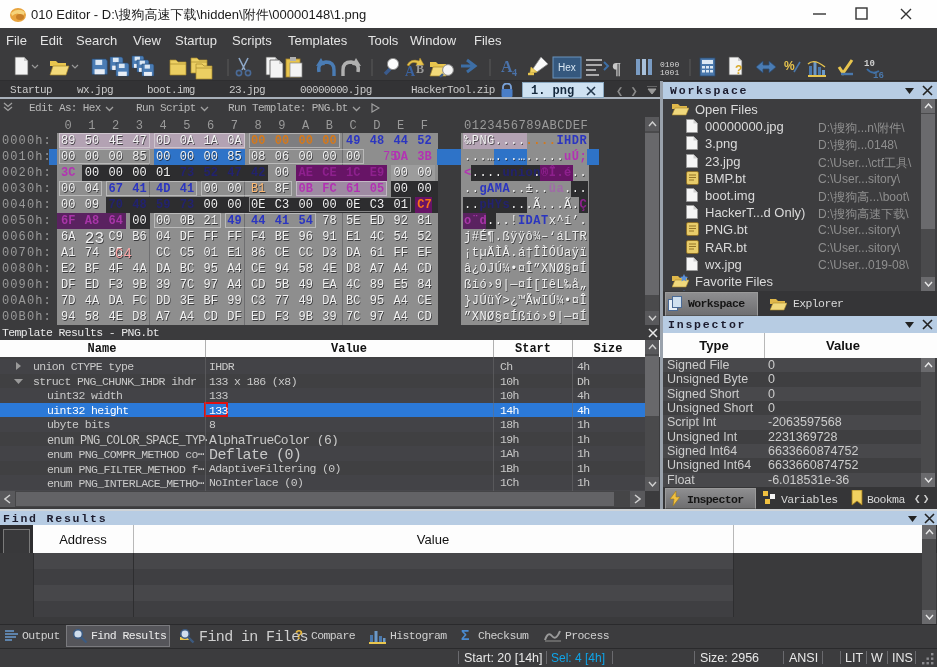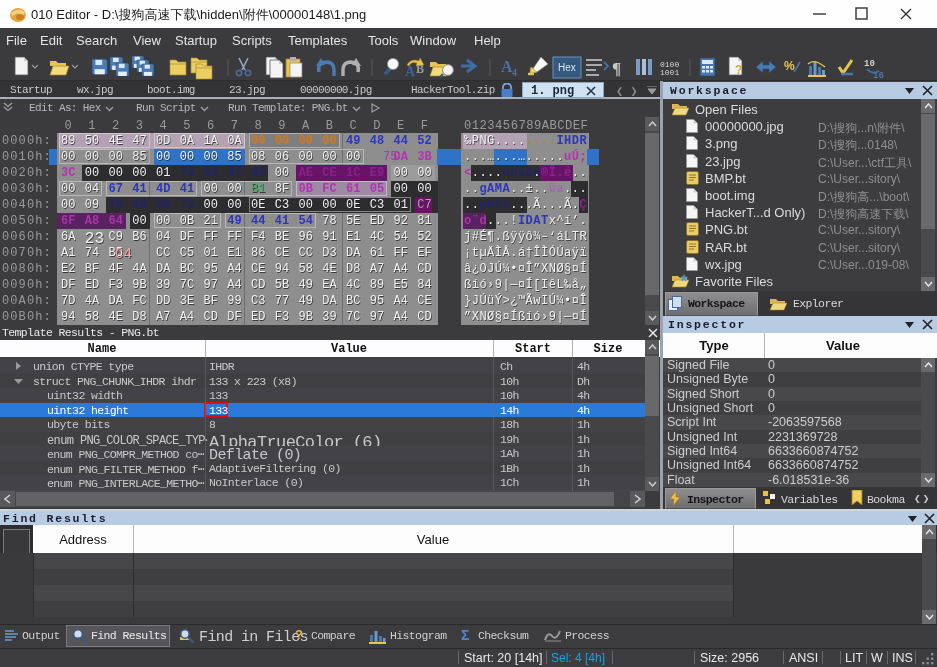--- a/index.html
+++ b/index.html
@@ -23,21 +23,21 @@
 <div class="abs" style="left:0;top:28px;width:937px;height:25px;background:#3b3b3d"></div>
 <div class="abs" style="left:6px;top:33px;font-size:13px;color:#e4e4e4">File</div>
 <div class="abs" style="left:40px;top:33px;font-size:13px;color:#e4e4e4">Edit</div>
 <div class="abs" style="left:76px;top:33px;font-size:13px;color:#e4e4e4">Search</div>
 <div class="abs" style="left:133px;top:33px;font-size:13px;color:#e4e4e4">View</div>
 <div class="abs" style="left:175px;top:33px;font-size:13px;color:#e4e4e4">Startup</div>
 <div class="abs" style="left:232px;top:33px;font-size:13px;color:#e4e4e4">Scripts</div>
 <div class="abs" style="left:288px;top:33px;font-size:13px;color:#e4e4e4">Templates</div>
 <div class="abs" style="left:368px;top:33px;font-size:13px;color:#e4e4e4">Tools</div>
 <div class="abs" style="left:410px;top:33px;font-size:13px;color:#e4e4e4">Window</div>
-<div class="abs" style="left:474px;top:33px;font-size:13px;color:#e4e4e4">Help</div>
+<div class="abs" style="left:474px;top:33px;font-size:13px;color:#e4e4e4">Files</div>
 <div class="abs" style="left:0;top:53px;width:937px;height:28px;background:#3b3b3d;border-bottom:1px solid #2e2e30"></div>
 <svg class="abs" style="left:0;top:54px" width="937" height="27" viewBox="0 0 937 27">
 <g transform="translate(15,3) scale(1.0)">
       <path d="M0 0 h9 l4 4 v14 h-13 z" fill="#f4f4f4" stroke="#555" stroke-width="0.8"></path>
       <path d="M9 0 l4 4 h-4 z" fill="#ccc"></path>
     </g>
 <path d="M32 11 l3 3 l3 -3" stroke="#999" stroke-width="1.2" fill="none"></path>
 <g transform="translate(50,5)">
       <path d="M0 2 h6 l2 2 h8 v3 h-16 z" fill="#e8c54e"></path>
       <path d="M0 16 l3 -9 h16 l-3 9 z" fill="#f3da7a" stroke="#a8862c" stroke-width="0.7"></path>
@@ -349,21 +349,21 @@
 <div class="abs mono" style="left:417.2px;top:166px;font-size:12px;color:#f2f2f2;text-shadow:0.8px 0.8px 0 rgba(30,30,32,0.75)">00</div>
 <div class="abs mono" style="left:2px;top:182px;font-size:12px;color:#9a9a9a;letter-spacing:1.1px">0030h:</div>
 <div class="abs mono" style="left:61.0px;top:182px;font-size:12px;color:#f2f2f2;text-shadow:0.8px 0.8px 0 rgba(30,30,32,0.75)">00</div>
 <div class="abs mono" style="left:84.8px;top:182px;font-size:12px;color:#f2f2f2;text-shadow:0.8px 0.8px 0 rgba(30,30,32,0.75)">04</div>
 <div class="abs mono" style="left:108.5px;top:182px;font-size:12px;color:#2b35c0;font-weight:bold">67</div>
 <div class="abs mono" style="left:132.2px;top:182px;font-size:12px;color:#2b35c0;font-weight:bold">41</div>
 <div class="abs mono" style="left:156.0px;top:182px;font-size:12px;color:#2b35c0;font-weight:bold">4D</div>
 <div class="abs mono" style="left:179.8px;top:182px;font-size:12px;color:#2b35c0;font-weight:bold">41</div>
 <div class="abs mono" style="left:203.5px;top:182px;font-size:12px;color:#f2f2f2;text-shadow:0.8px 0.8px 0 rgba(30,30,32,0.75)">00</div>
 <div class="abs mono" style="left:227.2px;top:182px;font-size:12px;color:#f2f2f2;text-shadow:0.8px 0.8px 0 rgba(30,30,32,0.75)">00</div>
-<div class="abs mono" style="left:251.0px;top:182px;font-size:12px;color:#22c55e;text-shadow:0.8px 0.8px 0 rgba(30,30,32,0.75)">B1</div>
+<div class="abs mono" style="left:251.0px;top:182px;font-size:12px;color:#fdba74;text-shadow:0.8px 0.8px 0 rgba(30,30,32,0.75)">B1</div>
 <div class="abs mono" style="left:274.8px;top:182px;font-size:12px;color:#f2f2f2;text-shadow:0.8px 0.8px 0 rgba(30,30,32,0.75)">8F</div>
 <div class="abs mono" style="left:298.5px;top:182px;font-size:12px;color:#b332b3;font-weight:bold">0B</div>
 <div class="abs mono" style="left:322.2px;top:182px;font-size:12px;color:#b332b3;font-weight:bold">FC</div>
 <div class="abs mono" style="left:346.0px;top:182px;font-size:12px;color:#b332b3;font-weight:bold">61</div>
 <div class="abs mono" style="left:369.8px;top:182px;font-size:12px;color:#b332b3;font-weight:bold">05</div>
 <div class="abs mono" style="left:393.5px;top:182px;font-size:12px;color:#f2f2f2;text-shadow:0.8px 0.8px 0 rgba(30,30,32,0.75)">00</div>
 <div class="abs mono" style="left:417.2px;top:182px;font-size:12px;color:#f2f2f2;text-shadow:0.8px 0.8px 0 rgba(30,30,32,0.75)">00</div>
 <div class="abs mono" style="left:2px;top:198px;font-size:12px;color:#9a9a9a;letter-spacing:1.1px">0040h:</div>
 <div class="abs mono" style="left:61.0px;top:198px;font-size:12px;color:#f2f2f2;text-shadow:0.8px 0.8px 0 rgba(30,30,32,0.75)">00</div>
 <div class="abs mono" style="left:84.8px;top:198px;font-size:12px;color:#f2f2f2;text-shadow:0.8px 0.8px 0 rgba(30,30,32,0.75)">09</div>
@@ -373,21 +373,21 @@
 <div class="abs mono" style="left:179.8px;top:198px;font-size:12px;color:#22226e;font-weight:bold">73</div>
 <div class="abs mono" style="left:203.5px;top:198px;font-size:12px;color:#f2f2f2;text-shadow:0.8px 0.8px 0 rgba(30,30,32,0.75)">00</div>
 <div class="abs mono" style="left:227.2px;top:198px;font-size:12px;color:#f2f2f2;text-shadow:0.8px 0.8px 0 rgba(30,30,32,0.75)">00</div>
 <div class="abs mono" style="left:251.0px;top:198px;font-size:12px;color:#f2f2f2;text-shadow:0.8px 0.8px 0 rgba(30,30,32,0.75)">0E</div>
 <div class="abs mono" style="left:274.8px;top:198px;font-size:12px;color:#f2f2f2;text-shadow:0.8px 0.8px 0 rgba(30,30,32,0.75)">C3</div>
 <div class="abs mono" style="left:298.5px;top:198px;font-size:12px;color:#f2f2f2;text-shadow:0.8px 0.8px 0 rgba(30,30,32,0.75)">00</div>
 <div class="abs mono" style="left:322.2px;top:198px;font-size:12px;color:#f2f2f2;text-shadow:0.8px 0.8px 0 rgba(30,30,32,0.75)">00</div>
 <div class="abs mono" style="left:346.0px;top:198px;font-size:12px;color:#f2f2f2;text-shadow:0.8px 0.8px 0 rgba(30,30,32,0.75)">0E</div>
 <div class="abs mono" style="left:369.8px;top:198px;font-size:12px;color:#f2f2f2;text-shadow:0.8px 0.8px 0 rgba(30,30,32,0.75)">C3</div>
 <div class="abs mono" style="left:393.5px;top:198px;font-size:12px;color:#f2f2f2;text-shadow:0.8px 0.8px 0 rgba(30,30,32,0.75)">01</div>
-<div class="abs mono" style="left:417.2px;top:198px;font-size:12px;color:#a3a3a3;font-weight:normal">C7</div>
+<div class="abs mono" style="left:417.2px;top:198px;font-size:12px;color:#f97316;font-weight:bold">C7</div>
 <div class="abs mono" style="left:2px;top:214px;font-size:12px;color:#9a9a9a;letter-spacing:1.1px">0050h:</div>
 <div class="abs mono" style="left:61.0px;top:214px;font-size:12px;color:#a835a8;font-weight:bold">6F</div>
 <div class="abs mono" style="left:84.8px;top:214px;font-size:12px;color:#a835a8;font-weight:bold">A8</div>
 <div class="abs mono" style="left:108.5px;top:214px;font-size:12px;color:#a835a8;font-weight:bold">64</div>
 <div class="abs mono" style="left:132.2px;top:214px;font-size:12px;color:#f2f2f2;text-shadow:0.8px 0.8px 0 rgba(30,30,32,0.75)">00</div>
 <div class="abs mono" style="left:156.0px;top:214px;font-size:12px;color:#f2f2f2;text-shadow:0.8px 0.8px 0 rgba(30,30,32,0.75)">00</div>
 <div class="abs mono" style="left:179.8px;top:214px;font-size:12px;color:#f2f2f2;text-shadow:0.8px 0.8px 0 rgba(30,30,32,0.75)">0B</div>
 <div class="abs mono" style="left:203.5px;top:214px;font-size:12px;color:#f2f2f2;text-shadow:0.8px 0.8px 0 rgba(30,30,32,0.75)">21</div>
 <div class="abs mono" style="left:227.2px;top:214px;font-size:12px;color:#2b35c0;font-weight:bold">49</div>
 <div class="abs mono" style="left:251.0px;top:214px;font-size:12px;color:#2b35c0;font-weight:bold">44</div>
@@ -560,41 +560,41 @@
     <path d="M1 0 L6 4 L1 8" fill="#9a9a9a"></path>
   </svg>
 <div class="abs cm" style="left:33px;top:360.0px;font-size:11.5px;color:#c9c9c9;white-space:pre;max-width:174px;overflow:hidden">union CTYPE type</div>
 <div class="abs cm" style="left:209px;top:360.0px;font-size:11.5px;color:#c9c9c9;white-space:pre">IHDR</div>
 <div class="abs cm" style="left:500px;top:360.0px;font-size:11.5px;color:#c9c9c9">Ch</div>
 <div class="abs cm" style="left:577px;top:360.0px;font-size:11.5px;color:#c9c9c9">4h</div>
 <svg class="abs" style="left:14px;top:377.6px" width="9" height="7" viewBox="0 0 9 7">
     <path d="M0 1 L4.5 6 L9 1" fill="#9a9a9a"></path>
   </svg>
 <div class="abs cm" style="left:33px;top:374.6px;font-size:11.5px;color:#c9c9c9;white-space:pre;max-width:174px;overflow:hidden">struct PNG_CHUNK_IHDR ihdr</div>
-<div class="abs cm" style="left:209px;top:374.6px;font-size:11.5px;color:#c9c9c9;white-space:pre">133 x 223 (x8)</div>
+<div class="abs cm" style="left:209px;top:374.6px;font-size:11.5px;color:#c9c9c9;white-space:pre">133 x 186 (x8)</div>
 <div class="abs cm" style="left:500px;top:374.6px;font-size:11.5px;color:#c9c9c9">10h</div>
 <div class="abs cm" style="left:577px;top:374.6px;font-size:11.5px;color:#c9c9c9">Dh</div>
 <div class="abs" style="left:0;top:388.1px;width:645px;height:14.6px;background:#434347"></div>
 <div class="abs cm" style="left:47px;top:389.1px;font-size:11.5px;color:#c9c9c9;white-space:pre;max-width:160px;overflow:hidden">uint32 width</div>
 <div class="abs cm" style="left:209px;top:389.1px;font-size:11.5px;color:#c9c9c9;white-space:pre">133</div>
 <div class="abs cm" style="left:500px;top:389.1px;font-size:11.5px;color:#c9c9c9">10h</div>
 <div class="abs cm" style="left:577px;top:389.1px;font-size:11.5px;color:#c9c9c9">4h</div>
 <div class="abs" style="left:0;top:402.6px;width:645px;height:14.6px;background:#2b79d8"></div>
 <div class="abs cm" style="left:47px;top:403.6px;font-size:11.5px;color:#ffffff;white-space:pre;max-width:160px;overflow:hidden">uint32 height</div>
 <div class="abs" style="left:204px;top:402.1px;width:24px;height:15px;border:2px solid #e01010"></div>
 <div class="abs cm" style="left:209px;top:403.6px;font-size:11.5px;color:#ffffff;white-space:pre">133</div>
 <div class="abs cm" style="left:500px;top:403.6px;font-size:11.5px;color:#ffffff">14h</div>
 <div class="abs cm" style="left:577px;top:403.6px;font-size:11.5px;color:#ffffff">4h</div>
 <div class="abs" style="left:0;top:417.2px;width:645px;height:14.6px;background:#434347"></div>
 <div class="abs cm" style="left:47px;top:418.2px;font-size:11.5px;color:#c9c9c9;white-space:pre;max-width:160px;overflow:hidden">ubyte bits</div>
 <div class="abs cm" style="left:209px;top:418.2px;font-size:11.5px;color:#c9c9c9;white-space:pre">8</div>
 <div class="abs cm" style="left:500px;top:418.2px;font-size:11.5px;color:#c9c9c9">18h</div>
 <div class="abs cm" style="left:577px;top:418.2px;font-size:11.5px;color:#c9c9c9">1h</div>
 <div class="abs cm" style="left:47px;top:432.8px;font-size:12px;color:#c9c9c9;white-space:pre;max-width:160px;overflow:hidden">enum PNG_COLOR_SPACE_TYP⋯</div>
-<div class="abs cm" style="left:209px;top:432.8px;font-size:17px;color:#c9c9c9;white-space:pre">AlphaTrueColor (6)</div>
+<div class="abs cm" style="left:209px;top:432.8px;font-size:13px;color:#c9c9c9;white-space:pre">AlphaTrueColor (6)</div>
 <div class="abs cm" style="left:500px;top:432.8px;font-size:11.5px;color:#c9c9c9">19h</div>
 <div class="abs cm" style="left:577px;top:432.8px;font-size:11.5px;color:#c9c9c9">1h</div>
 <div class="abs" style="left:0;top:446.3px;width:645px;height:14.6px;background:#434347"></div>
 <div class="abs cm" style="left:47px;top:447.3px;font-size:11.5px;color:#c9c9c9;white-space:pre;max-width:160px;overflow:hidden">enum PNG_COMPR_METHOD co⋯</div>
 <div class="abs cm" style="left:209px;top:447.3px;font-size:15px;color:#c9c9c9;white-space:pre">Deflate (0)</div>
 <div class="abs cm" style="left:500px;top:447.3px;font-size:11.5px;color:#c9c9c9">1Ah</div>
 <div class="abs cm" style="left:577px;top:447.3px;font-size:11.5px;color:#c9c9c9">1h</div>
 <div class="abs cm" style="left:47px;top:461.9px;font-size:11.5px;color:#c9c9c9;white-space:pre;max-width:160px;overflow:hidden">enum PNG_FILTER_METHOD f⋯</div>
 <div class="abs cm" style="left:209px;top:461.9px;font-size:11.5px;color:#c9c9c9;white-space:pre">AdaptiveFiltering (0)</div>
 <div class="abs cm" style="left:500px;top:461.9px;font-size:11.5px;color:#c9c9c9">1Bh</div>

